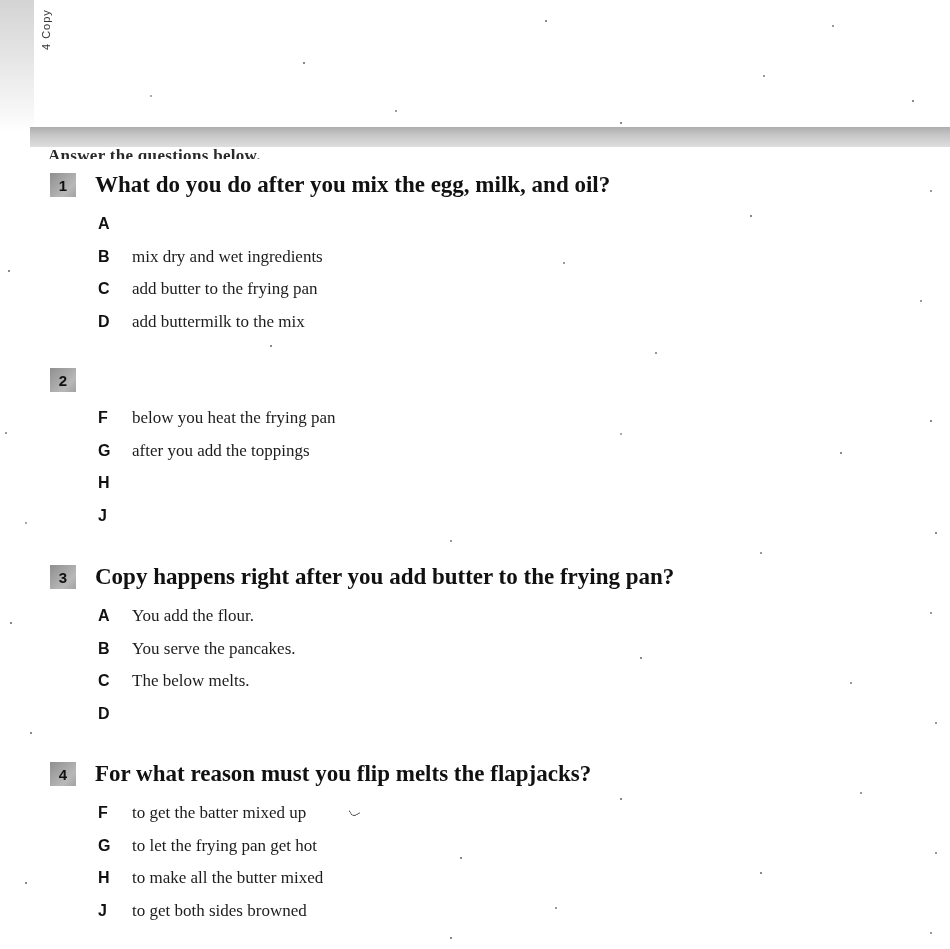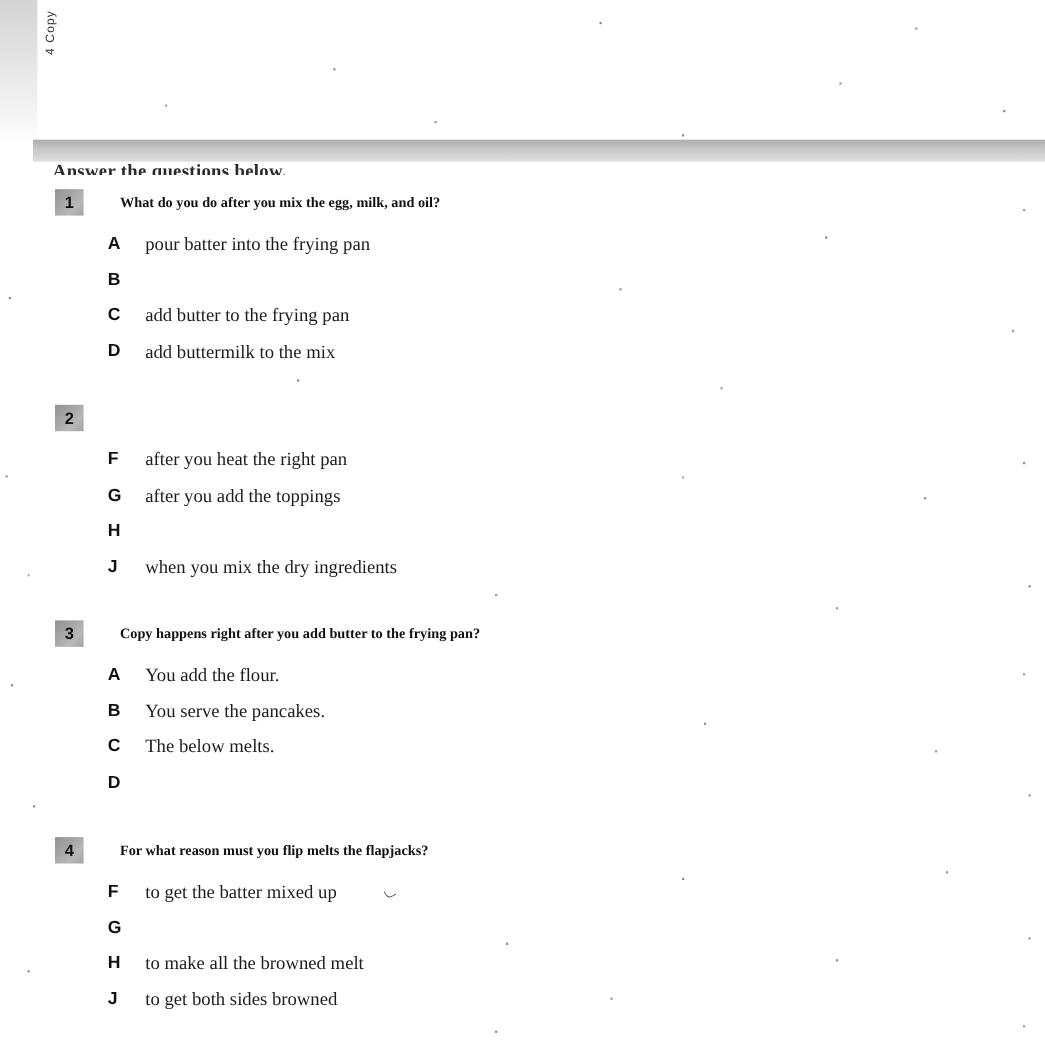--- a/index.html
+++ b/index.html
@@ -81,23 +81,23 @@
     color: #111;
     font-family: "Liberation Sans", sans-serif;
     font-weight: bold;
     font-size: 15px;
     display: flex;
     align-items: center;
     justify-content: center;
     flex: 0 0 auto;
   }
   .q-text {
-    margin-left: 33px;
-    font-weight: bold;
-    font-size: 13px;
+    margin-left: 19px;
+    font-weight: bold;
+    font-size: 23px;
     color: #111;
   }
   .choices {
     list-style: none;
     margin: 10px 0 0 48px;
     padding: 0;
   }
   .choice {
     height: 32.5px;
     display: flex;
@@ -167,55 +167,54 @@
   <div class="gray-band"></div>
 
   <section class="question" style="top:172px">
     <div class="q-header">
       <span class="q-num">1</span>
       <span class="q-text">What do you do after you mix the egg, milk, and oil?</span>
     </div>
     <ul class="choices">
       <li class="choice">
         <span class="c-letter">A</span>
-        <span class="c-text">pour batter into the frying pan</span>
       </li>
       <li class="choice">
         <span class="c-letter">B</span>
+        <span class="c-text">mix dry and wet ingredients</span>
       </li>
       <li class="choice">
         <span class="c-letter">C</span>
         <span class="c-text">add butter to the frying pan</span>
       </li>
       <li class="choice">
         <span class="c-letter">D</span>
         <span class="c-text">add buttermilk to the mix</span>
       </li>
     </ul>
   </section>
 
   <section class="question" style="top:368px">
     <div class="q-header">
       <span class="q-num">2</span>
     </div>
     <ul class="choices">
       <li class="choice">
         <span class="c-letter">F</span>
-        <span class="c-text">after you heat the right pan</span>
+        <span class="c-text">below you heat the frying pan</span>
       </li>
       <li class="choice">
         <span class="c-letter">G</span>
         <span class="c-text">after you add the toppings</span>
       </li>
       <li class="choice">
         <span class="c-letter">H</span>
       </li>
       <li class="choice">
         <span class="c-letter">J</span>
-        <span class="c-text">when you mix the dry ingredients</span>
       </li>
     </ul>
   </section>
 
   <section class="question" style="top:564px">
     <div class="q-header">
       <span class="q-num">3</span>
       <span class="q-text">Copy happens right after you add butter to the frying pan?</span>
     </div>
     <ul class="choices">
@@ -242,24 +241,25 @@
       <span class="q-num">4</span>
       <span class="q-text">For what reason must you flip melts the flapjacks?</span>
     </div>
     <ul class="choices">
       <li class="choice">
         <span class="c-letter">F</span>
         <span class="c-text">to get the batter mixed up</span>
       </li>
       <li class="choice">
         <span class="c-letter">G</span>
+        <span class="c-text">to let the frying pan get hot</span>
       </li>
       <li class="choice">
         <span class="c-letter">H</span>
-        <span class="c-text">to make all the browned melt</span>
+        <span class="c-text">to make all the butter mixed</span>
       </li>
       <li class="choice">
         <span class="c-letter">J</span>
         <span class="c-text">to get both sides browned</span>
       </li>
     </ul>
   </section>
 
   <div class="stray-mark"></div>
 

